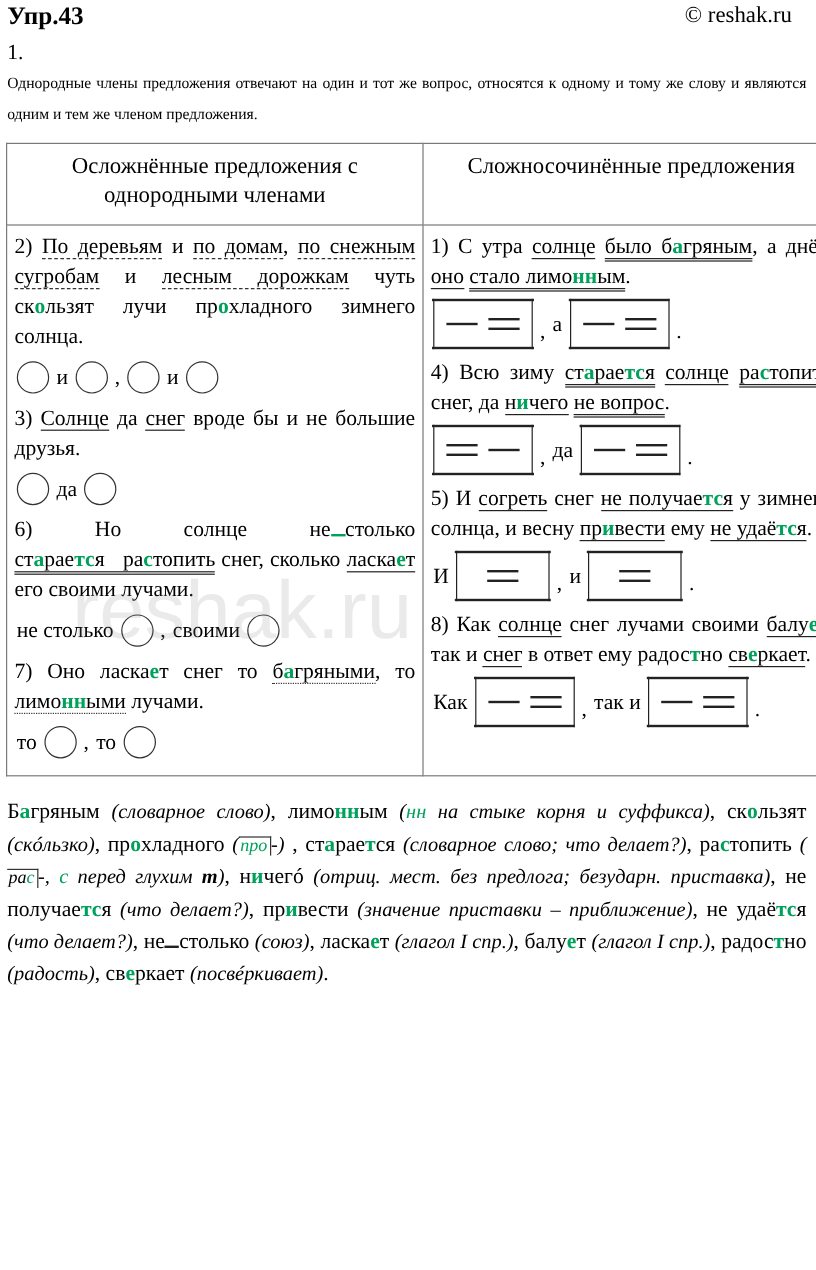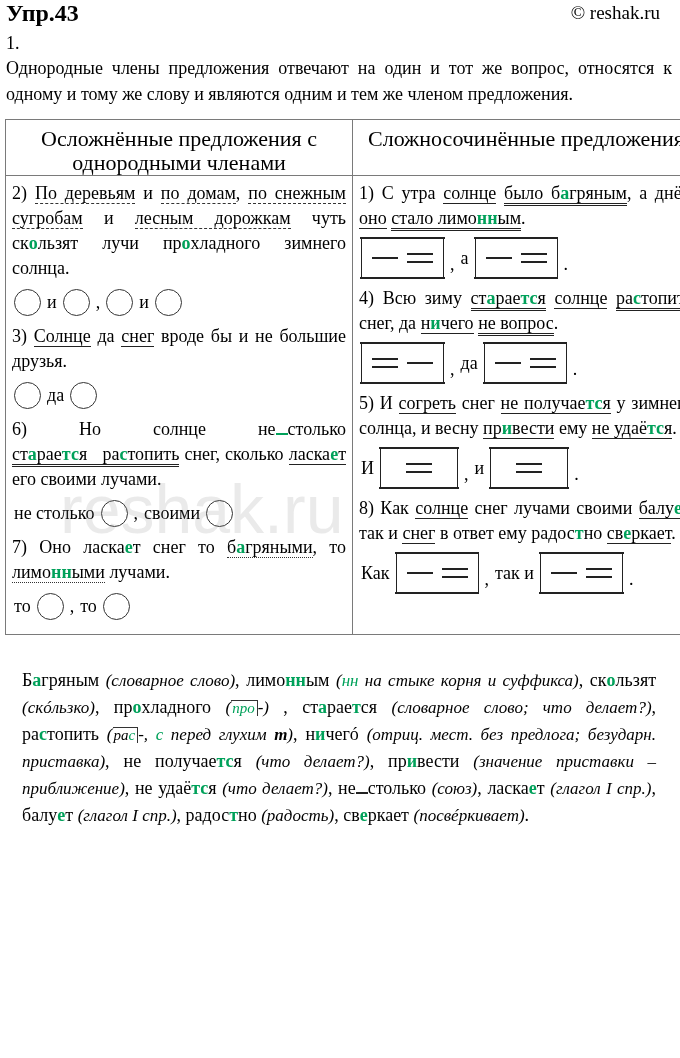--- a/index.html
+++ b/index.html
@@ -25,40 +25,40 @@
 
   
   .header {
     position: relative;
     height: 28px;
     padding: 2px 8px 0 6px;
     box-sizing: border-box;
   }
   .ex-title {
     font-weight: bold;
-    font-size: 24px;
+    font-size: 21px;
     line-height: 22px;
     letter-spacing: 0px;
   }
   .copyright {
     position: absolute;
     right: 20px;
     top: 2px;
     font-size: 19px;
     line-height: 22px;
   }
 
   
   .item-number {
     font-size: 18px;
     line-height: 22px;
     padding: 4px 0 2px 6px;
   }
   .intro {
-    font-size: 18px;
+    font-size: 13px;
     line-height: 25.5px;
     text-align: justify;
     padding: 0 8px 0 6px;
     margin: 0 0 12px 0;
   }
   .intro p { margin: 0; }
 
   
   table.main {
     border-collapse: collapse;
@@ -67,23 +67,23 @@
     table-layout: fixed;
   }
   table.main td, table.main th {
     border: 1.6px solid #7a7a7a;
     vertical-align: top;
     padding: 5px 6px 6px 6px;
   }
   table.main th {
     text-align: center;
     font-weight: normal;
-    font-size: 22px;
+    font-size: 19px;
     line-height: 24px;
-    padding: 7px 6px 0 6px;
+    padding: 7px 6px 12px 6px;
   }
   .cell-body {
     font-size: 18px;
     line-height: 25px;
     text-align: justify;
     text-justify: inter-word;
   }
   .cell-body .blk { margin: 0 0 2px 0; }
   .cell-body .blk.last { margin-bottom: 0; }
 
@@ -159,21 +159,21 @@
     border-bottom: 2px solid #222;
     box-sizing: content-box;
   }
 
   
   .analysis {
     font-size: 18px;
     line-height: 26px;
     text-align: justify;
     padding: 16px 8px 0 6px;
-    margin: 16px;
+    margin: 0;
   }
   .analysis i, .an-it { font-style: italic; font-size: 17px; }
   .morph {
     display: inline-block;
     border-top: 1.2px solid #333;
     border-right: 1.2px solid #333;
     padding: 0 2px 0 1px;
     font-style: italic;
     font-size: 15px;
     line-height: 15px;

